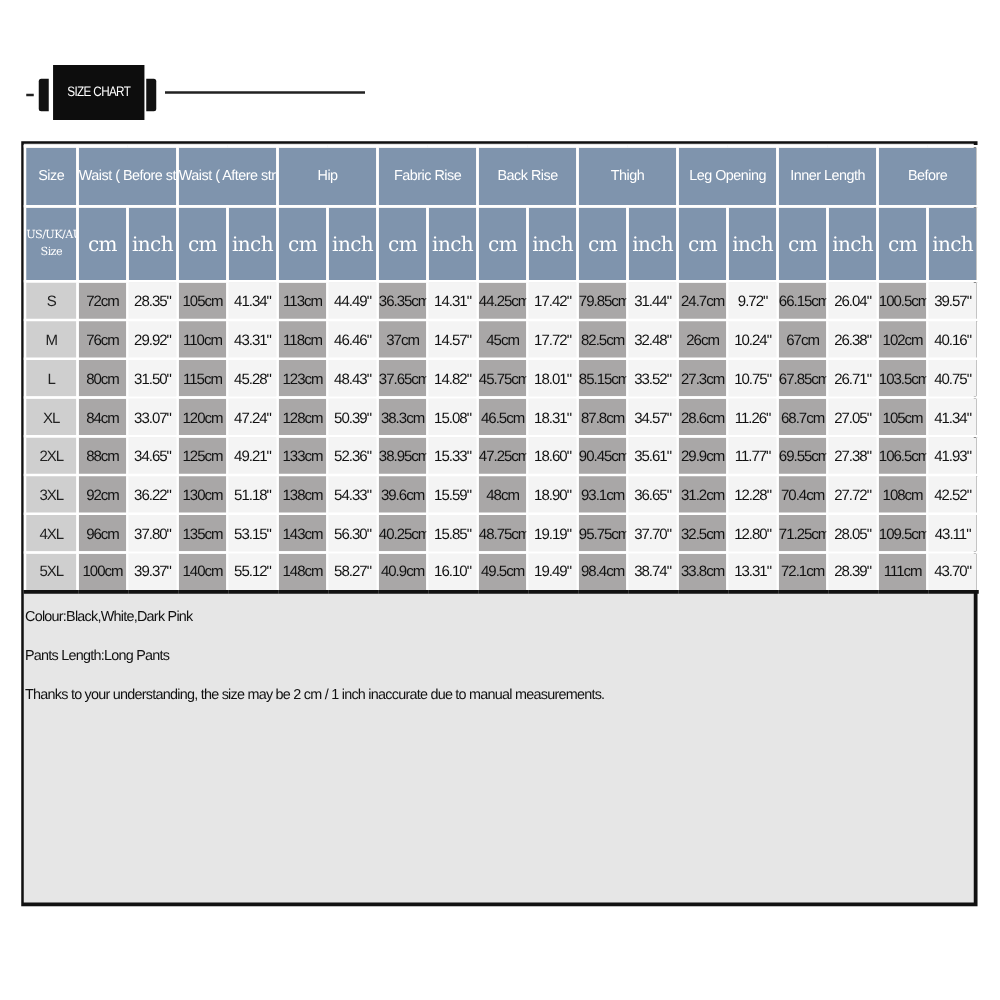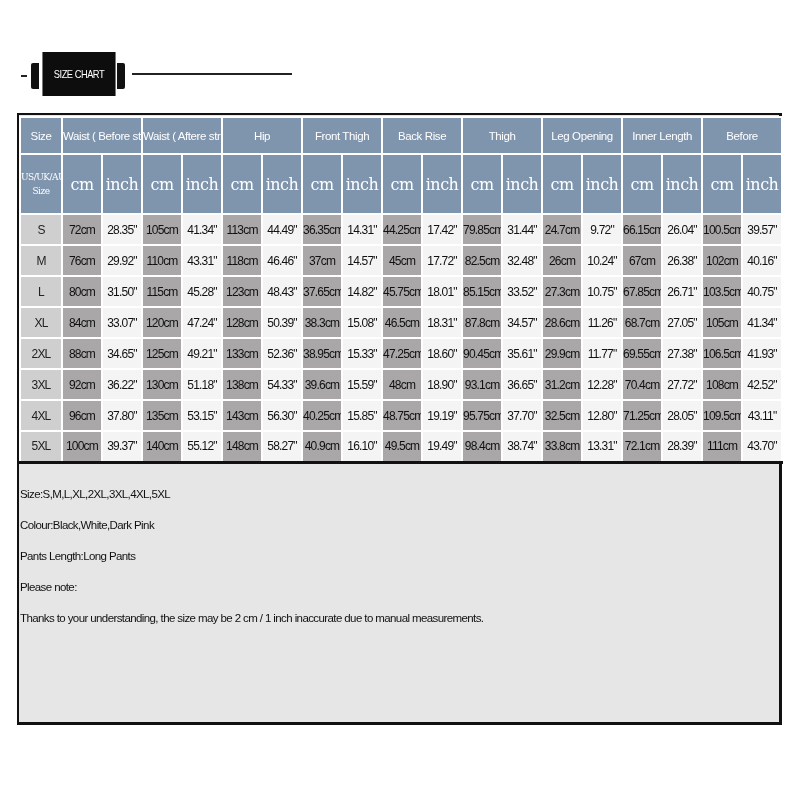--- a/index.html
+++ b/index.html
@@ -14,21 +14,21 @@
       color: #fff; font-size: 11px; letter-spacing: -0.6px; display: flex; align-items: center; justify-content: center;
       transform: scaleX(0.85); font-family: "Liberation Sans", sans-serif; }
     .title-line { position: absolute; left: 132px; top: 73px; width: 160px; height: 2px; background: #222; }
 
     .table-frame { position: absolute; left: 17px; top: 113px; width: 765px; height: 612px;
       border: 2px solid #111; border-bottom-width: 3px; border-right-width: 3px; background: #e6e6e6; }
 
     table.size-table { position: absolute; left: 19px; top: 116px; width: 762px; border-collapse: collapse; table-layout: fixed; }
     table.size-table td, table.size-table th { text-align: center; vertical-align: middle; font-weight: normal;
       border: 2px solid #ffffff; overflow: hidden; white-space: nowrap; }
-    th.hdr { background: #7f94ad; color: #ffffff; height: 37px; font-size: 11.5px; line-height: 16px; white-space: normal;
+    th.hdr { background: #7f94ad; color: #ffffff; height: 48px; font-size: 11.5px; line-height: 16px; white-space: normal;
       letter-spacing: -0.4px; }
     th.sub { background: #7f94ad; color: #ffffff; height: 60px; font-size: 16px; font-family: "DejaVu Serif", serif; font-weight: bold; letter-spacing: -0.5px; }
     th.sub.size-label { font-size: 9px; line-height: 14px; white-space: normal; }
     td { height: 31px; font-size: 12px; letter-spacing: -0.8px; }
     td.size { background: #cfcfcf; color: #222; }
     td.cm { background: #a9a7a7; color: #111; }
     td.inch { background: #f4f4f4; color: #111; }
     tr.last td { border-bottom: 3px solid #111; }
 
     .notes { position: absolute; left: 20px; top: 483px; width: 755px; }
@@ -67,21 +67,21 @@
       <col style="width:40px">
     <col style="width:40px">
       <col style="width:40px">
   </colgroup>
   <thead>
     <tr id="hdr-row">
         <th class="hdr">Size</th>
         <th class="hdr" colspan="2">Waist ( Before stretching)</th>
         <th class="hdr" colspan="2">Waist ( Aftere stretching)</th>
         <th class="hdr" colspan="2">Hip</th>
-        <th class="hdr" colspan="2">Front Thigh</th>
+        <th class="hdr" colspan="2">Fabric Rise</th>
         <th class="hdr" colspan="2">Back Rise</th>
         <th class="hdr" colspan="2">Thigh</th>
         <th class="hdr" colspan="2">Leg Opening</th>
         <th class="hdr" colspan="2">Inner Length</th>
         <th class="hdr" colspan="2">Before</th>
       </tr>
     <tr id="sub-row">
         <th class="sub size-label">US/UK/AU Size</th>
         <th class="sub">cm</th>
         <th class="sub">inch</th>
@@ -269,18 +269,16 @@
         <td class="inch">13.31"</td>
         <td class="cm">72.1cm</td>
         <td class="inch">28.39"</td>
         <td class="cm">111cm</td>
         <td class="inch">43.70"</td>
       </tr>
     </tbody>
 </table>
 
 <div class="notes" id="notes">
-    <div class="note-line">Size:S,M,L,XL,2XL,3XL,4XL,5XL</div>
     <div class="note-line">Colour:Black,White,Dark Pink</div>
     <div class="note-line">Pants Length:Long Pants</div>
-    <div class="note-line">Please note:</div>
     <div class="note-line">Thanks to your understanding, the size may be 2 cm / 1 inch inaccurate due to manual measurements.</div>
   </div>
 
 </body></html>

